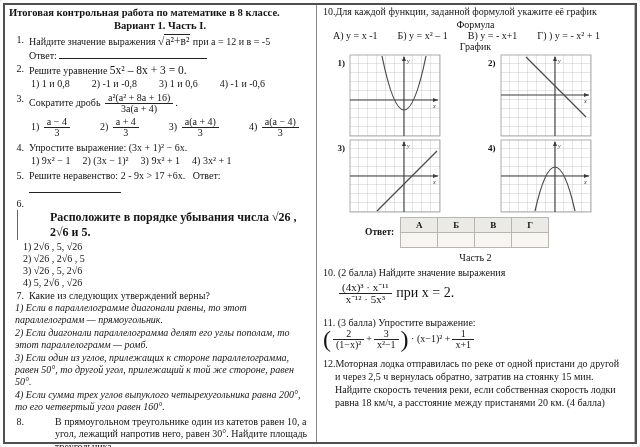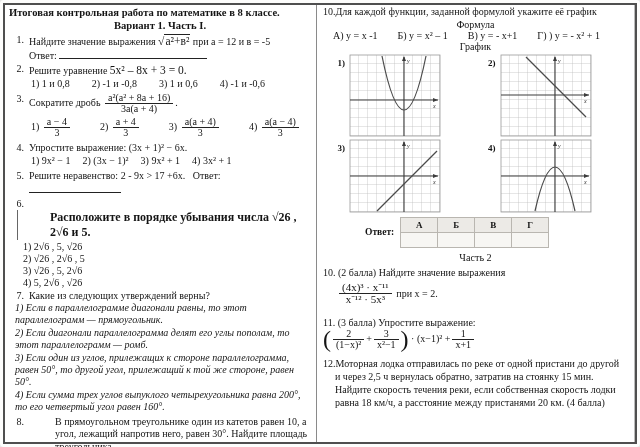--- a/index.html
+++ b/index.html
@@ -254,21 +254,21 @@
       </tbody>
           </table>
     </div>
 
     <div class="part2">Часть 2</div>
 
     <div class="p2q">
       <div>10.  (2 балла) Найдите значение выражения</div>
       <div style="margin:3px 0 0 14px;font-size:11px;">
         <span class="frac"><span class="fn">(4x)³ · x⁻¹¹</span><span class="fd">x⁻¹² · 5x³</span></span>
-        <span style="font-size:10px;">при  x = 2.</span>
+        <span style="font-size:14px;">при  x = 2.</span>
       </div>
     </div>
 
     <div class="p2q" style="margin-top:10px;">
       <span>11. (3 балла) Упростите выражение:</span>
       <span class="expr11">
         <span class="bigparen">(</span><span class="frac"><span class="fn">2</span><span class="fd">(1−x)²</span></span><span>+</span><span class="frac"><span class="fn">3</span><span class="fd">x²−1</span></span><span class="bigparen">)</span>
         <span>· (x−1)² +</span><span class="frac"><span class="fn">1</span><span class="fd">x+1</span></span>
       </span>
     </div>

